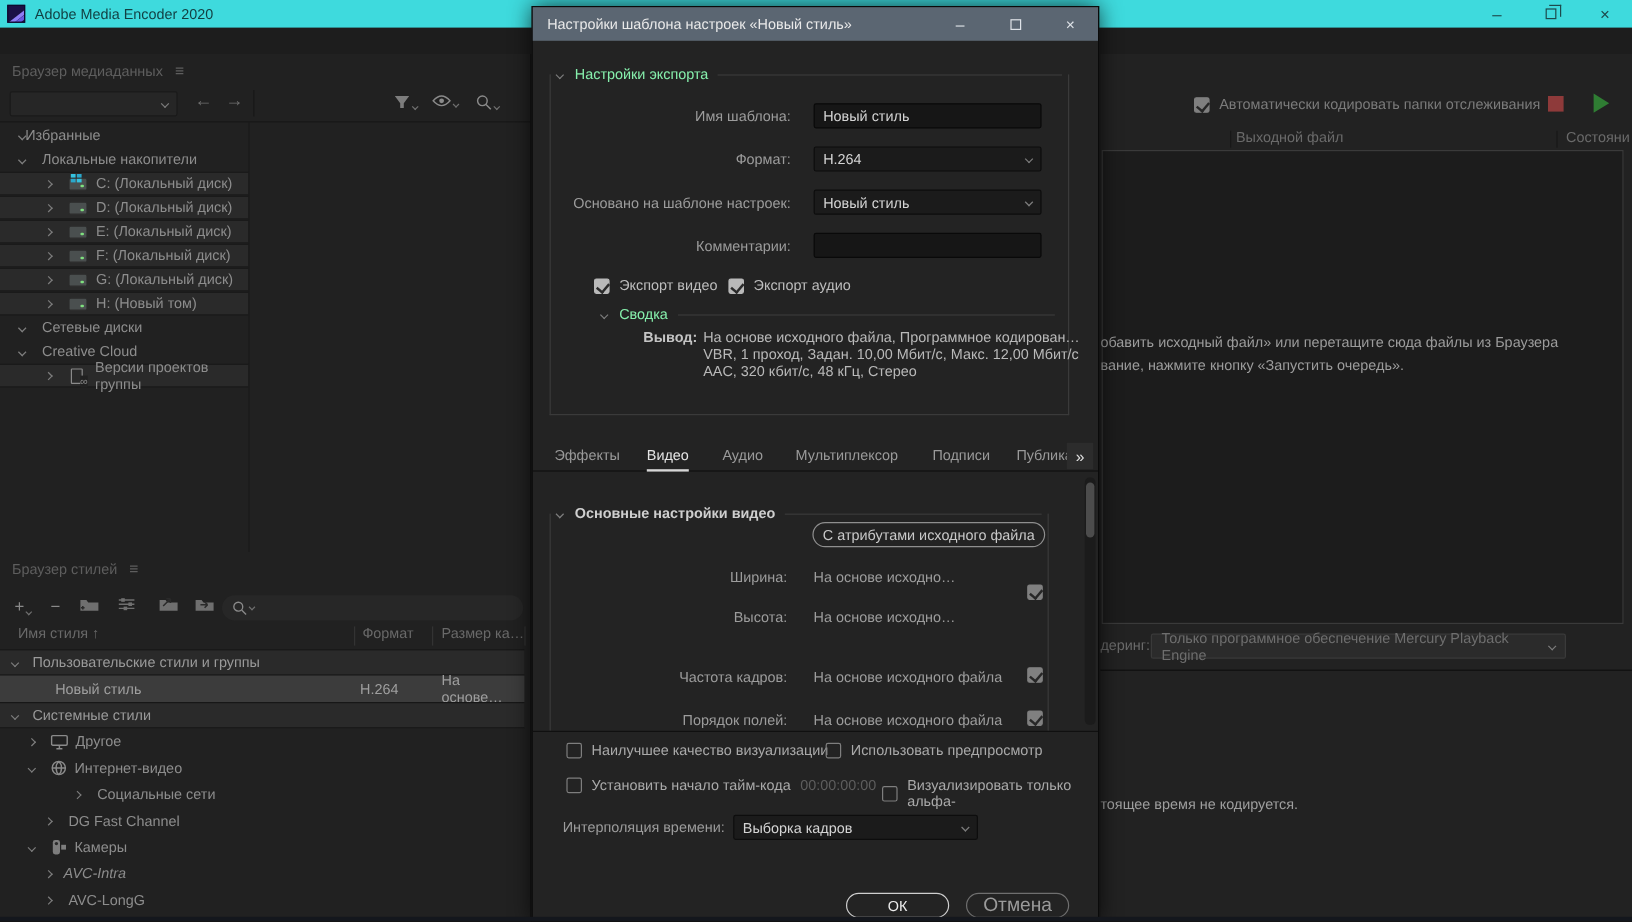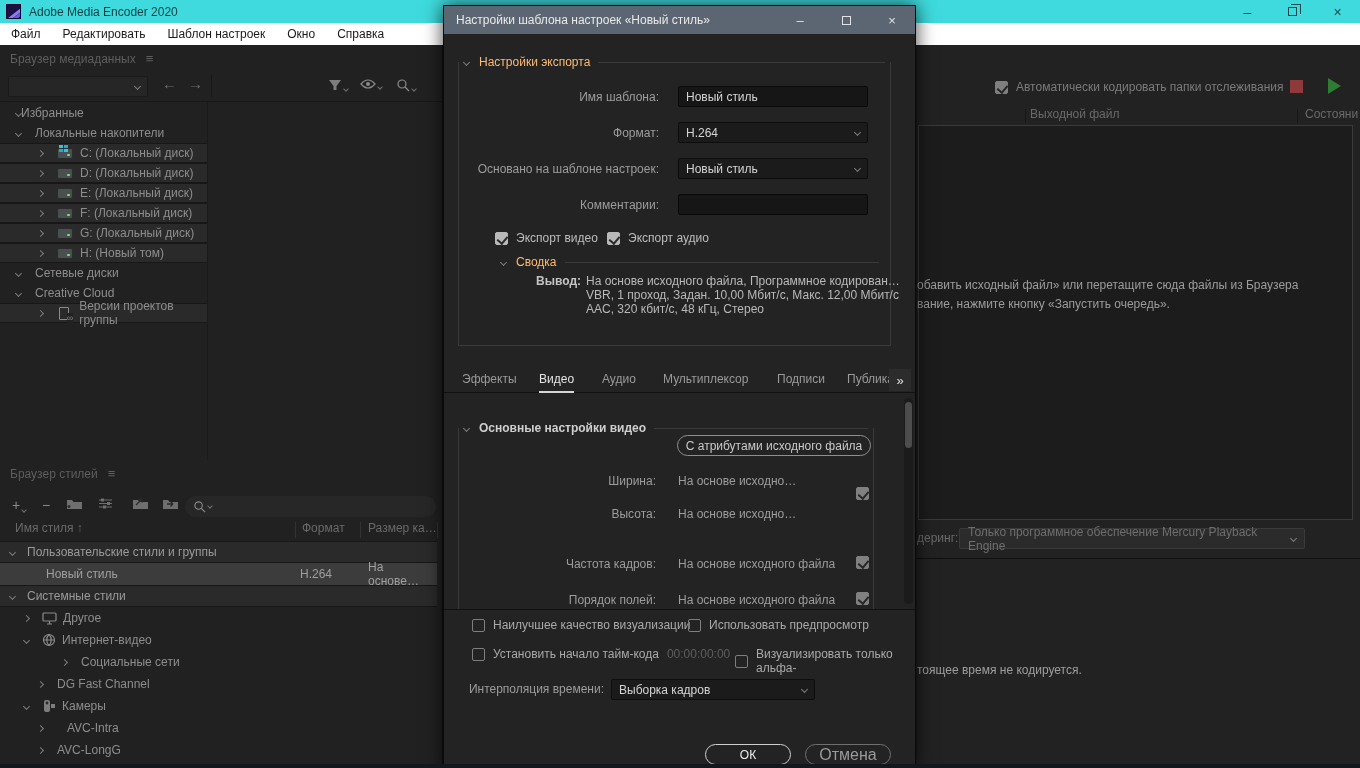--- a/index.html
+++ b/index.html
@@ -91,21 +91,21 @@
   #dialog { position:absolute; left:443px; top:5px; width:473px; height:763px; background:#232323;
             border:1px solid #0a0a0a; box-shadow:0 0 18px rgba(0,0,0,.75); }
   .dtitle { position:absolute; left:0; top:0; width:100%; height:28px; background:#5b6672; color:#e9e9e9;
             display:flex; align-items:center; padding-left:12px; }
   .dbtns { margin-left:auto; display:flex; height:100%; }
   .dbtn { width:46px; display:flex; align-items:center; justify-content:center; color:#dfe3e8; font-size:13px; }
   .dbtn .sq { width:9px; height:9px; border:1px solid #dfe3e8; }
   .dbody { position:absolute; left:0; top:28px; width:100%; height:735px; }
 
   .gbox { position:absolute; border:1px solid #3a3a3a; border-top:none; }
-  .ghead { position:absolute; display:flex; align-items:center; color:#fdba74; }
+  .ghead { position:absolute; display:flex; align-items:center; color:#86efac; }
   .ghead .car { margin-right:10px; }
 
   .frow { position:absolute; height:21px; display:flex; align-items:center; width:100%; }
   .flabel { position:absolute; width:215px; text-align:right; color:#9c9c9c; }
   .finput { position:absolute; left:234px; width:190px; height:21px; background:#161616; border:1px solid #090909;
             border-radius:2px; color:#d4d4d4; padding:0 7px; font-family:"Liberation Sans",sans-serif; font-size:12px; }
   .fdd { position:absolute; left:234px; width:190px; height:21px; background:#1b1b1b; border:1px solid #0d0d0d;
          border-radius:2px; color:#d4d4d4; display:flex; align-items:center; padding:0 7px; }
   .fdd .car { margin-left:auto; }
 
@@ -150,27 +150,20 @@
     <span>Adobe Media Encoder 2020</span>
     <div class="wbtns">
       <div class="wbtn">–</div>
       <div class="wbtn">
           <span class="restore-sq"></span>
         </div>
       <div class="wbtn">×</div>
     </div>
   </div>
 
-  <div class="menubar">
-    <div class="menu-item">Файл</div>
-    <div class="menu-item">Редактировать</div>
-    <div class="menu-item">Шаблон настроек</div>
-    <div class="menu-item">Окно</div>
-    <div class="menu-item">Справка</div>
-  </div>
 
   <div class="panel" id="media-panel">
     <div class="phead">
       <span>Браузер медиаданных</span>
       <span class="ham">≡</span>
     </div>
     <div class="mtoolbar">
       <div class="mb-dd">
           <span class="car down"></span>
         </div>
@@ -371,21 +364,21 @@
       <span class="car down" style="margin-left:24px;"></span>
       <svg class="ic" style="margin-left:13px;" width="14" height="14" viewBox="0 0 14 14">
           <rect x="2" y="1" width="6" height="12" rx="2" fill="#7d7d7d" stroke="none"></rect>
           <circle cx="5" cy="4" r="1.4" fill="#2a2a2a" stroke="none"></circle>
           <rect x="9" y="5" width="4" height="4" fill="#7d7d7d" stroke="none"></rect>
         </svg>
       <span style="margin-left:6px;">Камеры</span>
     </div>
     <div class="prow" style="top:257px;">
       <span class="car right" style="margin-left:38px;"></span>
-      <span style="margin-left:24px;">AVC-Intra</span>
+      <span style="margin-left:10px;font-style:italic;">AVC-Intra</span>
     </div>
     <div class="prow" style="top:279px;">
       <span class="car right" style="margin-left:38px;"></span>
       <span style="margin-left:14px;">AVC-LongG</span>
     </div>
   </div>
 
   <div class="panel" id="queue-panel">
     <div class="q-auto">
       <span class="cb on dim"></span>

